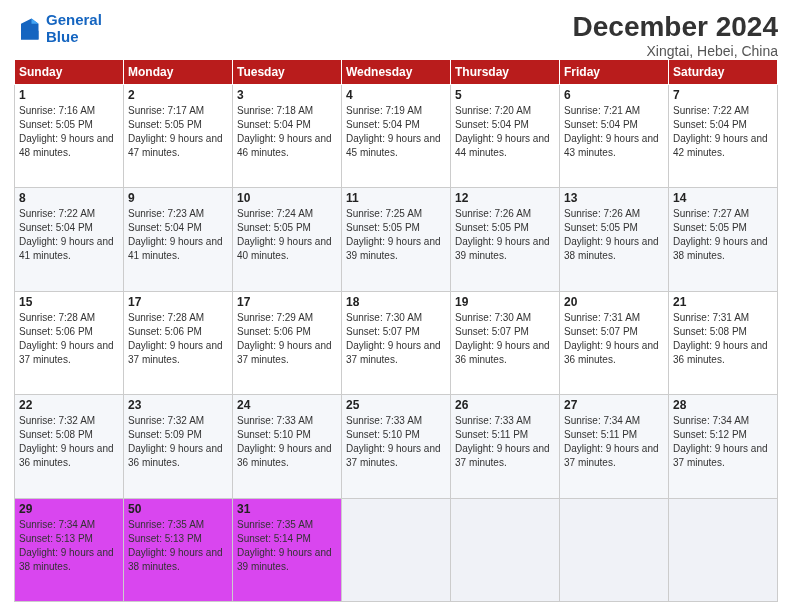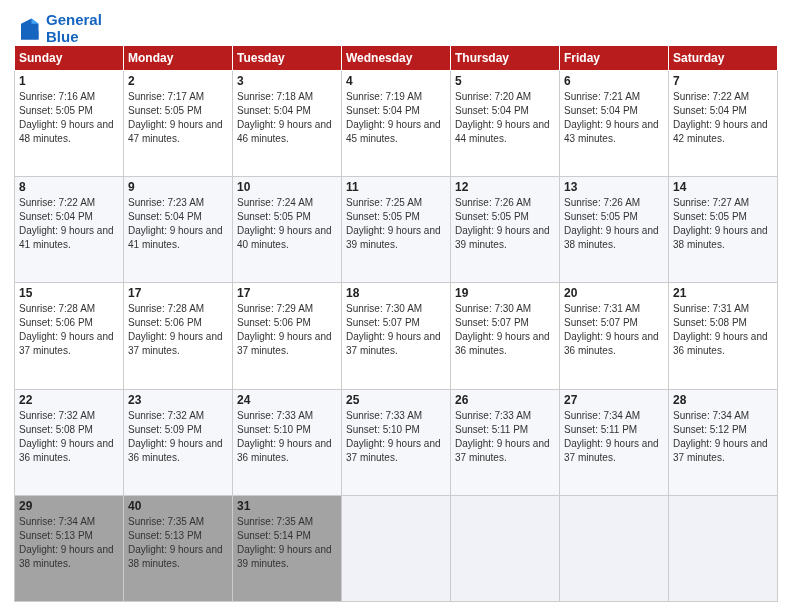--- a/index.html
+++ b/index.html
@@ -73,21 +73,21 @@
       border: 1px solid #ccc;
       vertical-align: top;
       padding: 3px 4px;
       height: 82px;
       background: #fff;
     }
     .calendar tr:nth-child(even) td {
       background: #f5f7fa;
     }
     .calendar tr:last-child td {
-      background: #a3a3a3;
+      background: #d946ef;
     }
     .day-num {
       font-size: 12px;
       font-weight: bold;
       color: #222;
       display: block;
       margin-bottom: 2px;
     }
     .day-detail {
       font-size: 10px;
@@ -107,20 +107,24 @@
       <svg class="logo-icon" viewBox="0 0 32 32">
         <polygon points="8,28 8,10 20,4 28,10 28,28" fill="#1565c0"></polygon>
         <polygon points="20,4 28,10 20,10" fill="#42a5f5"></polygon>
         <rect x="8" y="18" width="20" height="10" fill="#1565c0"></rect>
       </svg>
       <div class="logo-text">
         <div><span>General</span></div>
         <div style="color:#1565c0;">Blue</div>
       </div>
     </div>
+    <div class="title-block">
+      <div class="month-title">December 2024</div>
+      <div class="location">Xingtai, Hebei, China</div>
+    </div>
   </div>
 
   <table class="calendar">
     <thead>
       <tr>
       <th>Sunday</th>
           <th>Monday</th>
           <th>Tuesday</th>
           <th>Wednesday</th>
           <th>Thursday</th>
@@ -248,21 +252,21 @@
             <span class="day-num">28</span>
             <div class="day-detail">Sunrise: 7:34 AM<br>Sunset: 5:12 PM<br>Daylight: 9 hours and 37 minutes.</div>
           </td>
         </tr>
         <tr>
           <td>
             <span class="day-num">29</span>
             <div class="day-detail">Sunrise: 7:34 AM<br>Sunset: 5:13 PM<br>Daylight: 9 hours and 38 minutes.</div>
           </td>
           <td>
-            <span class="day-num">40</span>
+            <span class="day-num">50</span>
             <div class="day-detail">Sunrise: 7:35 AM<br>Sunset: 5:13 PM<br>Daylight: 9 hours and 38 minutes.</div>
           </td>
           <td>
             <span class="day-num">31</span>
             <div class="day-detail">Sunrise: 7:35 AM<br>Sunset: 5:14 PM<br>Daylight: 9 hours and 39 minutes.</div>
           </td>
           <td class="empty-cell"></td>
           <td class="empty-cell"></td>
           <td class="empty-cell"></td>
           <td class="empty-cell"></td>

